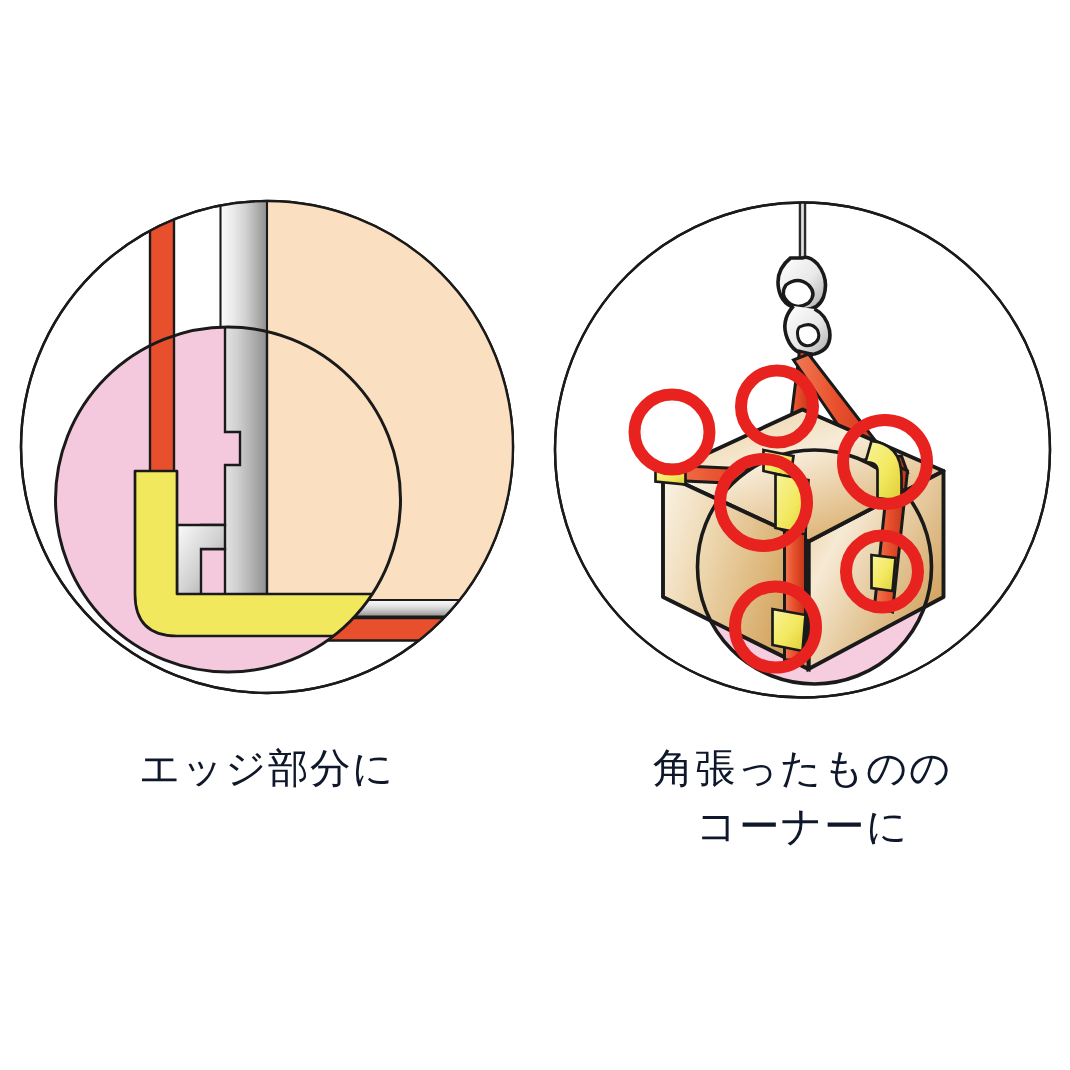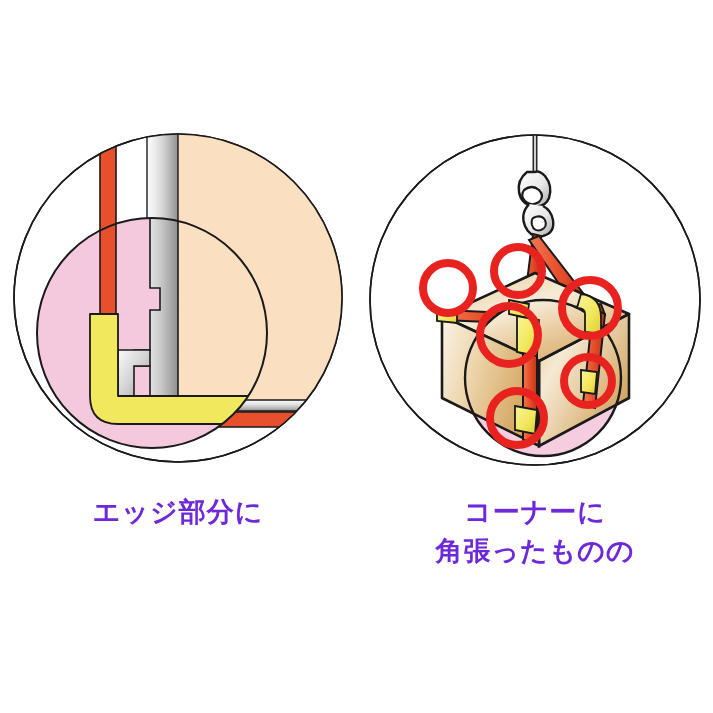--- a/index.html
+++ b/index.html
@@ -33,25 +33,25 @@
     top: 128px;
     left: 0;
     width: 356px;
     height: 345px;
   }
   .caption {
     position: absolute;
     left: 0;
     width: 356px;
     text-align: center;
-    color: #6d28d9;
+    color: #0f172a;
     font-size: 27px;
     line-height: 39px;
     letter-spacing: 1px;
-    font-weight: 700;
+    font-weight: 400;
   }
   #caption-left  { top: 493px; }
   #caption-right { top: 493px; }
   .caption .line { display: block; }
   svg { display: block; }
 </style>
 </head>
 <body>
 
 <div id="stage">
@@ -261,18 +261,18 @@
             <circle cx="231" cy="253" r="24"></circle>
             <circle cx="160" cy="290" r="27"></circle>
           </g>
         </g>
 
         <circle cx="178" cy="172" r="165" fill="none" stroke="#1a1a1a" stroke-width="1.6"></circle>
       </svg>
     </div>
 
     <div class="caption" id="caption-right">
+      <span class="line">角張ったものの</span>
       <span class="line">コーナーに</span>
-      <span class="line">角張ったものの</span>
     </div>
   </div>
 
 </div>
 
 </body></html>

